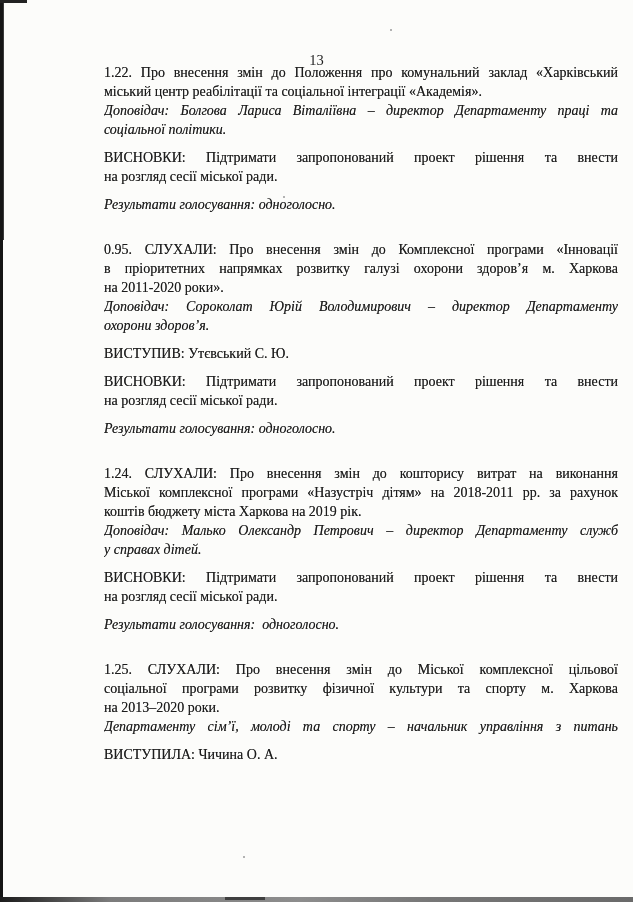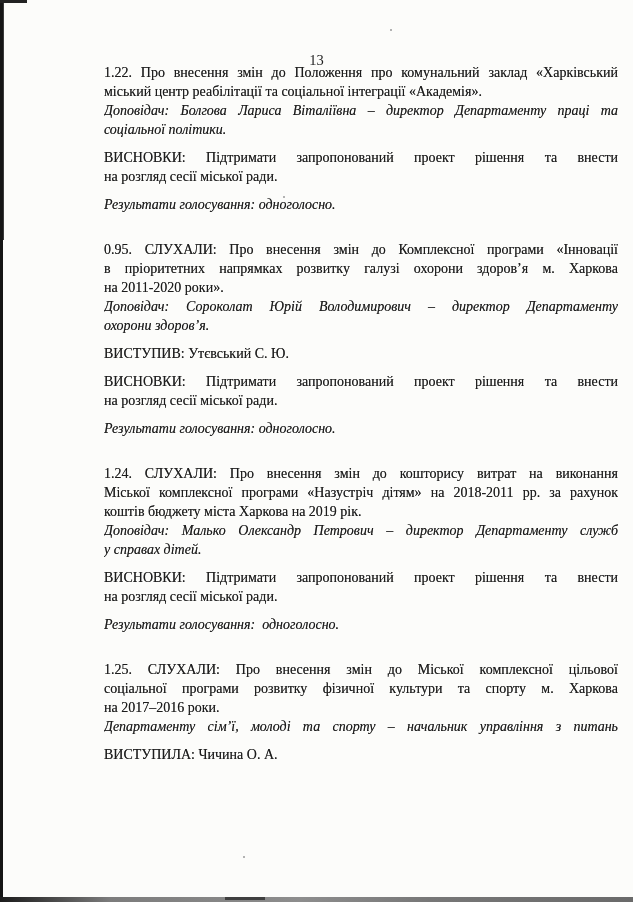--- a/index.html
+++ b/index.html
@@ -104,21 +104,21 @@
     </div>
     <div class="blk">
       <div class="ln i">Результати голосування:&nbsp; одноголосно.</div>
     </div>
   </div>
 
   <div class="sec">
     <div class="blk">
       <div class="ln j">1.25. СЛУХАЛИ: Про внесення змін до Міської комплексної цільової</div>
       <div class="ln j">соціальної програми розвитку фізичної культури та спорту м. Харкова</div>
-      <div class="ln">на 2017–2016 роки.</div>
+      <div class="ln">на 2013–2020 роки.</div>
       <div class="ln j i">Департаменту сім’ї, молоді та спорту – начальник управління з питань</div>
     </div>
     <div class="blk">
       <div class="ln">ВИСТУПИЛА: Чичина О. А.</div>
     </div>
   </div>
 
 </div>
 
 </body></html>

